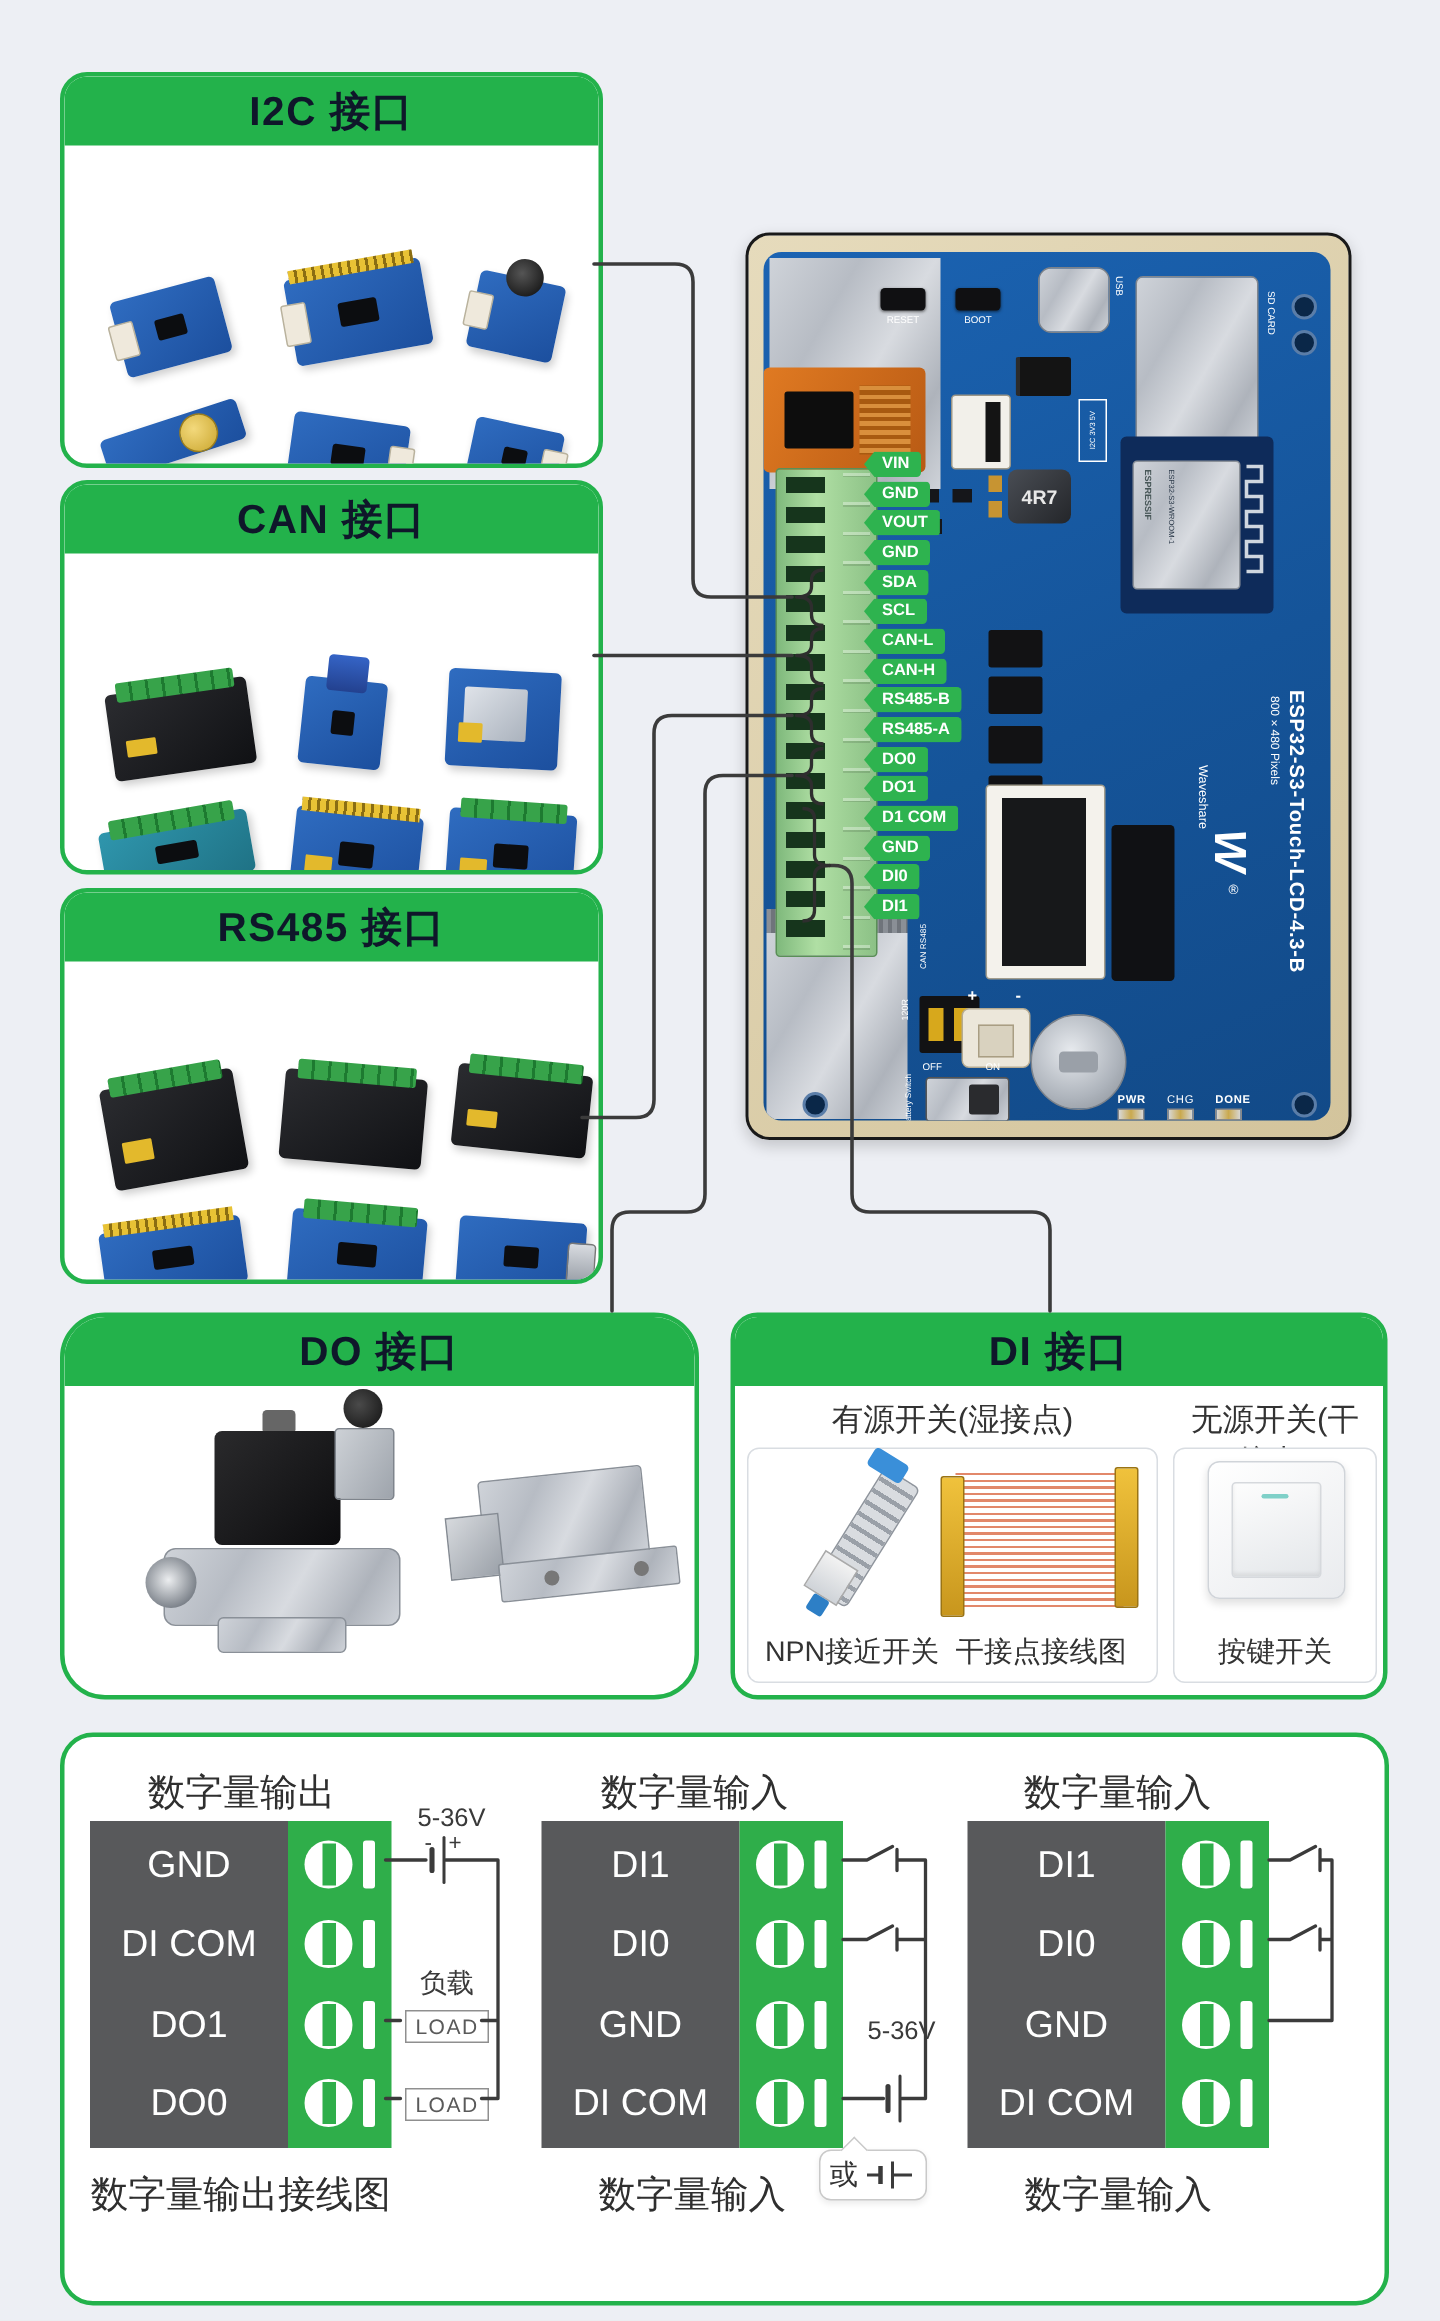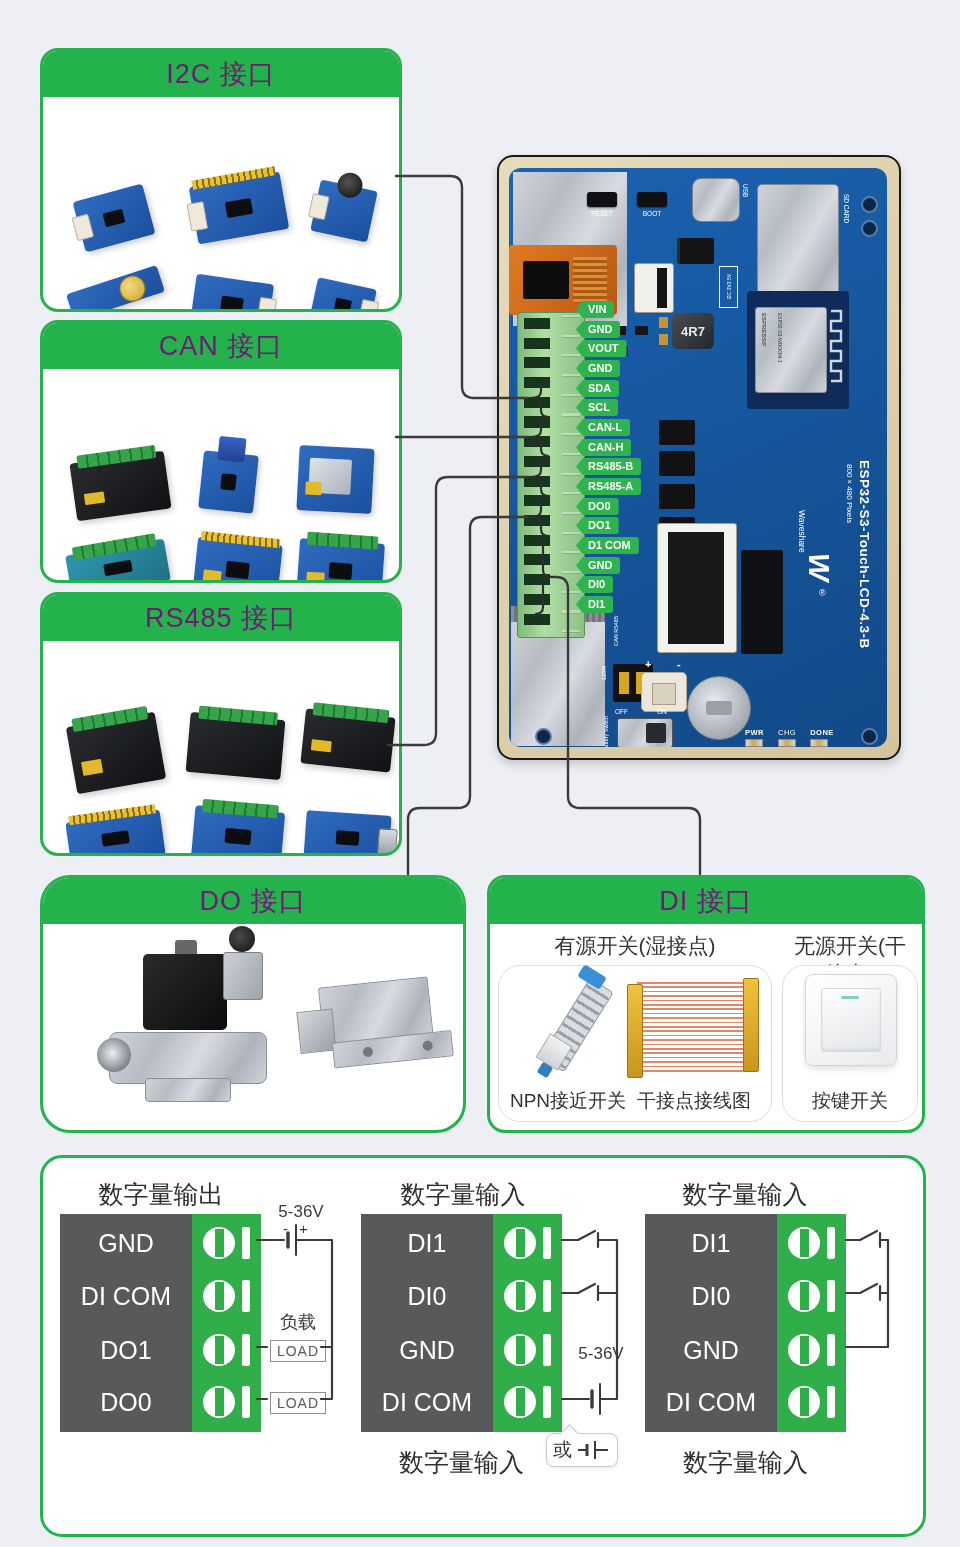--- a/index.html
+++ b/index.html
@@ -1,21 +1,21 @@
 <!DOCTYPE html>
 <html><head>
 <meta charset="utf-8">
 <style>
   :root{ --g:#23b24b; --line:#3b3b3b; --dgray:#58595b; --dg:#2fae4a; }
   html,body{margin:0;padding:0;background:#e8ebf0;font-family:"Liberation Sans","DejaVu Sans",sans-serif;}
   #page{position:relative;width:960px;height:1547px;background:#edeff4;overflow:hidden;}
   .abs{position:absolute;}
   
   .gbox{position:absolute;background:#fff;border:3px solid var(--g);border-radius:18px;overflow:hidden;}
-  .gbox-h{height:46px;background:var(--g);display:flex;align-items:center;justify-content:center;color:#701a75;font-size:27px;letter-spacing:1px;}
+  .gbox-h{height:46px;background:var(--g);display:flex;align-items:center;justify-content:center;color:#0f172a;font-size:27px;letter-spacing:1px;font-weight:bold;}
   
   .thumb{position:absolute;border-radius:4px;box-shadow:2px 3px 6px rgba(0,0,0,.2);}
   .t-blue{background:linear-gradient(145deg,#2f6cc0,#1c4f9e);}
   .t-black{background:linear-gradient(145deg,#2b2c30,#101114);}
   .t-teal{background:linear-gradient(145deg,#2f96ad,#1f7285);}
   .f{position:absolute;}
   .f-cl{left:-5px;top:28%;width:15px;height:44%;background:#efe9dc;border:1px solid #b9b29d;border-radius:2px;}
   .f-cr{right:-5px;top:28%;width:15px;height:44%;background:#efe9dc;border:1px solid #b9b29d;border-radius:2px;}
   .f-pins{left:4%;top:-6px;width:92%;height:9px;background:repeating-linear-gradient(90deg,#e8c235 0 4px,#8a6d12 4px 6px);}
   .f-cam{left:50%;top:-13px;width:25px;height:25px;margin-left:-12px;border-radius:50%;background:radial-gradient(circle at 40% 40%,#555,#0a0a0a);}
@@ -45,21 +45,21 @@
   .wd-ico{width:69px;display:flex;align-items:center;justify-content:center;gap:7px;}
   .screw{width:32px;height:32px;border-radius:50%;background:#fff;position:relative;}
   .screw i{position:absolute;left:50%;top:2px;bottom:2px;width:9px;margin-left:-4.5px;background:var(--dg);}
   .clamp{width:8px;height:32px;background:#fff;border-radius:2px;}
   .wd-cap{position:absolute;width:201px;text-align:center;font-size:25px;color:#2f2f2f;white-space:nowrap;}
   .loadbox{position:absolute;width:54px;height:20px;border:1.5px solid #8f8f8f;background:#fff;color:#5a5a5a;font-size:14px;display:flex;align-items:center;justify-content:center;letter-spacing:1px;}
   .ann{position:absolute;color:#3a3a3a;}
   #bubble{position:absolute;left:503px;top:275px;width:70px;height:32px;background:#fff;border:1.5px solid #c9c9c9;border-radius:8px;display:flex;align-items:center;justify-content:center;gap:3px;box-shadow:0 2px 4px rgba(0,0,0,.08);}
   #bubble:before{content:"";position:absolute;top:-7px;left:16px;width:12px;height:12px;background:#fff;border-left:1.5px solid #c9c9c9;border-top:1.5px solid #c9c9c9;transform:rotate(45deg);}
   #overlay{position:absolute;left:0;top:0;z-index:40;pointer-events:none;}
-  .di-sub{position:absolute;background:#fff;border:1.5px solid #d9dde2;border-radius:22px;}
+  .di-sub{position:absolute;background:#fff;border:1.5px solid #d9dde2;border-radius:8px;}
   .di-cap{position:absolute;font-size:19px;color:#333;text-align:center;white-space:nowrap;}
   .di-toplab{position:absolute;font-size:21px;color:#333;text-align:center;}
 </style>
 </head>
 <body>
 
 <div id="page">
 
   <section class="gbox" id="box-i2c" style="left:40px;top:48px;width:356px;height:258px;">
     <div class="gbox-h">I2C 接口</div>
@@ -468,20 +468,21 @@
           </div>
         </div>
       </div>
 
     <div class="ann" style="left:228px;top:44px;width:60px;text-align:center;font-size:17px;">5-36V</div>
     <div class="ann" style="left:240px;top:62px;font-size:15px;">-</div>
     <div class="ann" style="left:256px;top:62px;font-size:15px;">+</div>
     <div class="ann" style="left:232px;top:152px;width:46px;text-align:center;font-size:18px;">负载</div>
     <div class="loadbox" style="left:227px;top:182px;">LOAD</div>
     <div class="loadbox" style="left:227px;top:234px;">LOAD</div>
+    <div class="wd-cap" style="left:17px;top:288px;">数字量输出接线图</div>
 
     <div class="ann" style="left:528px;top:186px;width:60px;text-align:center;font-size:17px;">5-36V</div>
     <div id="bubble">
       <span style="font-size:19px;color:#333;">或</span>
       <svg width="36" height="22" viewBox="0 0 36 22">
         <path d="M12 5 V17" stroke="#3b3b3b" stroke-width="3" fill="none"></path>
         <path d="M3 11 H12 M20 2 V20 M20 11 H33" stroke="#3b3b3b" stroke-width="2" fill="none"></path>
       </svg>
     </div>
     <div class="wd-cap" style="left:318px;top:288px;">数字量输入</div>

